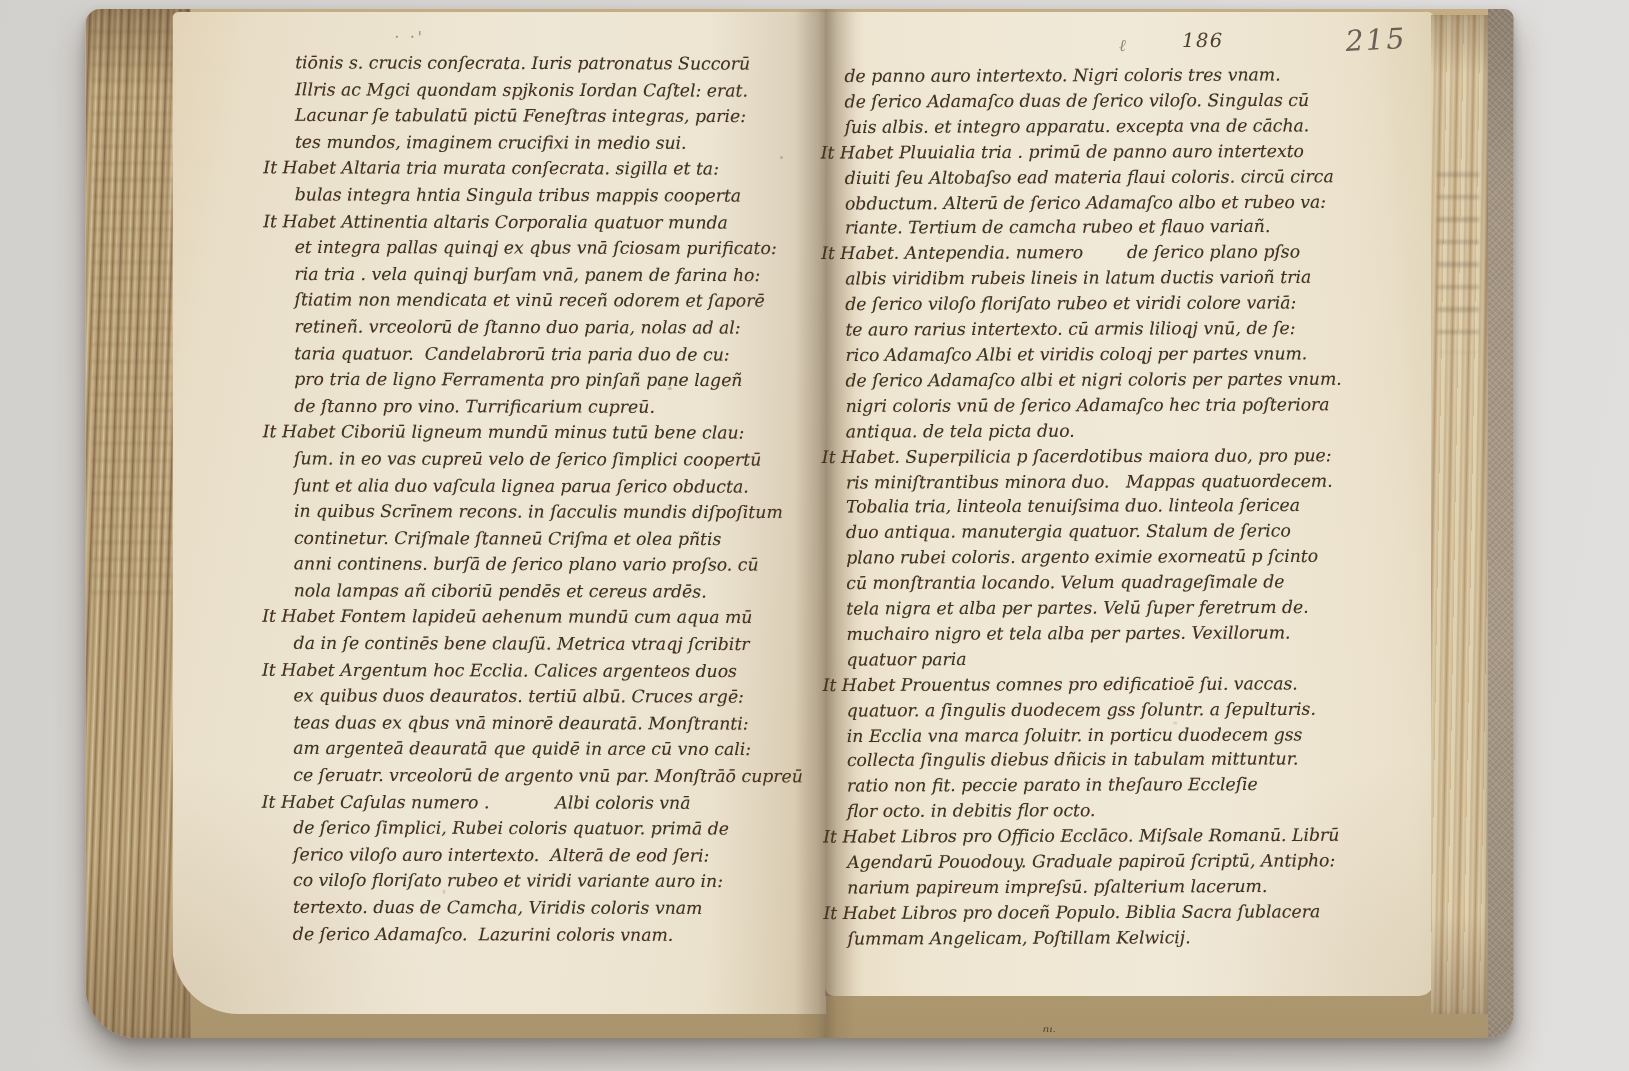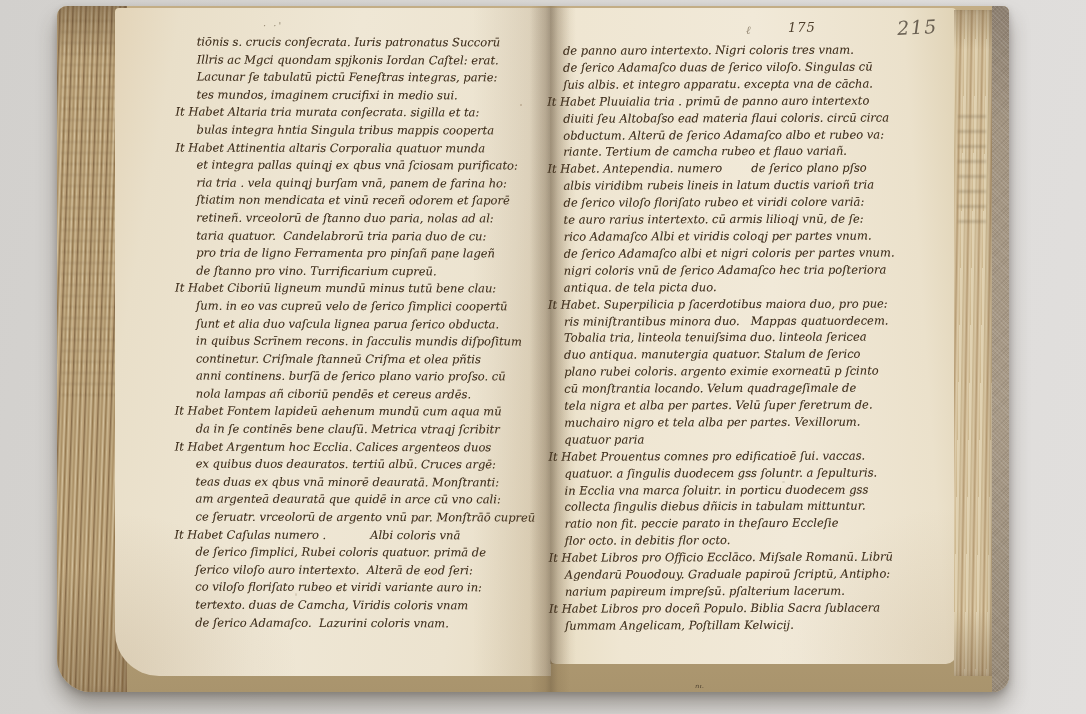--- a/index.html
+++ b/index.html
@@ -95,21 +95,21 @@
     <div class="page page-left">
       <span class="header-mark hm-left">· ·'</span>
       <div class="textblock tb-left"><div class="mline">tiōnis s. crucis conſecrata. Iuris patronatus Succorū</div><div class="mline">Illris ac Mgci quondam spjkonis Iordan Caſtel: erat.</div><div class="mline">Lacunar ſe tabulatū pictū Feneſtras integras, parie:</div><div class="mline">tes mundos, imaginem crucifixi in medio sui.</div><div class="mline hang">It Habet Altaria tria murata conſecrata. sigilla et ta:</div><div class="mline">bulas integra hntia Singula tribus mappis cooperta</div><div class="mline hang">It Habet Attinentia altaris Corporalia quatuor munda</div><div class="mline">et integra pallas quinqj ex qbus vnā ſciosam purificato:</div><div class="mline">ria tria . vela quinqj burſam vnā, panem de farina ho:</div><div class="mline">ſtiatim non mendicata et vinū receñ odorem et ſaporē</div><div class="mline">retineñ. vrceolorū de ſtanno duo paria, nolas ad al:</div><div class="mline">taria quatuor.  Candelabrorū tria paria duo de cu:</div><div class="mline">pro tria de ligno Ferramenta pro pinſañ pane lageñ</div><div class="mline">de ſtanno pro vino. Turrificarium cupreū.</div><div class="mline hang">It Habet Ciboriū ligneum mundū minus tutū bene clau:</div><div class="mline">ſum. in eo vas cupreū velo de ſerico ſimplici coopertū</div><div class="mline">ſunt et alia duo vaſcula lignea parua ſerico obducta.</div><div class="mline">in quibus Scrīnem recons. in ſacculis mundis diſpoſitum</div><div class="mline">continetur. Criſmale ſtanneū Criſma et olea pñtis</div><div class="mline">anni continens. burſā de ſerico plano vario proſso. cū</div><div class="mline">nola lampas añ ciboriū pendēs et cereus ardēs.</div><div class="mline hang">It Habet Fontem lapideū aehenum mundū cum aqua mū</div><div class="mline">da in ſe continēs bene clauſū. Metrica vtraqj ſcribitr</div><div class="mline hang">It Habet Argentum hoc Ecclia. Calices argenteos duos</div><div class="mline">ex quibus duos deauratos. tertiū albū. Cruces argē:</div><div class="mline">teas duas ex qbus vnā minorē deauratā. Monſtranti:</div><div class="mline">am argenteā deauratā que quidē in arce cū vno cali:</div><div class="mline">ce ſeruatr. vrceolorū de argento vnū par. Monſtrāō cupreū</div><div class="mline hang">It Habet Caſulas numero .            Albi coloris vnā</div><div class="mline">de ſerico ſimplici, Rubei coloris quatuor. primā de</div><div class="mline">ſerico viloſo auro intertexto.  Alterā de eod ſeri:</div><div class="mline">co viloſo floriſato rubeo et viridi variante auro in:</div><div class="mline">tertexto. duas de Camcha, Viridis coloris vnam</div><div class="mline">de ſerico Adamaſco.  Lazurini coloris vnam.</div></div>
       <span class="speck s1"></span>
       <span class="speck s2"></span>
       <span class="speck s4"></span>
     </div>
 
     <div class="page page-right">
       <span class="header-mark hm-right">ℓ</span>
-      <span class="pagenum">175</span>
+      <span class="pagenum">186</span>
       <div class="textblock tb-right"><div class="mline">de panno auro intertexto. Nigri coloris tres vnam.</div><div class="mline">de ſerico Adamaſco duas de ſerico viloſo. Singulas cū</div><div class="mline">ſuis albis. et integro apparatu. excepta vna de cācha.</div><div class="mline hang">It Habet Pluuialia tria . primū de panno auro intertexto</div><div class="mline">diuiti ſeu Altobaſso ead materia flaui coloris. circū circa</div><div class="mline">obductum. Alterū de ſerico Adamaſco albo et rubeo va:</div><div class="mline">riante. Tertium de camcha rubeo et flauo variañ.</div><div class="mline hang">It Habet. Antependia. numero        de ſerico plano pſso</div><div class="mline">albis viridibm rubeis lineis in latum ductis varioñ tria</div><div class="mline">de ſerico viloſo floriſato rubeo et viridi colore variā:</div><div class="mline">te auro rarius intertexto. cū armis lilioqj vnū, de ſe:</div><div class="mline">rico Adamaſco Albi et viridis coloqj per partes vnum.</div><div class="mline">de ſerico Adamaſco albi et nigri coloris per partes vnum.</div><div class="mline">nigri coloris vnū de ſerico Adamaſco hec tria poſteriora</div><div class="mline">antiqua. de tela picta duo.</div><div class="mline hang">It Habet. Superpilicia p ſacerdotibus maiora duo, pro pue:</div><div class="mline">ris miniſtrantibus minora duo.   Mappas quatuordecem.</div><div class="mline">Tobalia tria, linteola tenuiſsima duo. linteola ſericea</div><div class="mline">duo antiqua. manutergia quatuor. Stalum de ſerico</div><div class="mline">plano rubei coloris. argento eximie exorneatū p ſcinto</div><div class="mline">cū monſtrantia locando. Velum quadrageſimale de</div><div class="mline">tela nigra et alba per partes. Velū ſuper feretrum de.</div><div class="mline">muchairo nigro et tela alba per partes. Vexillorum.</div><div class="mline">quatuor paria</div><div class="mline hang">It Habet Prouentus comnes pro edificatioē ſui. vaccas.</div><div class="mline">quatuor. a ſingulis duodecem gss ſoluntr. a ſepulturis.</div><div class="mline">in Ecclia vna marca ſoluitr. in porticu duodecem gss</div><div class="mline">collecta ſingulis diebus dñicis in tabulam mittuntur.</div><div class="mline">ratio non fit. peccie parato in theſauro Eccleſie</div><div class="mline">flor octo. in debitis flor octo.</div><div class="mline hang">It Habet Libros pro Officio Ecclāco. Miſsale Romanū. Librū</div><div class="mline">Agendarū Pouodouy. Graduale papiroū ſcriptū, Antipho:</div><div class="mline">narium papireum impreſsū. pſalterium lacerum.</div><div class="mline hang">It Habet Libros pro doceñ Populo. Biblia Sacra ſublacera</div><div class="mline">ſummam Angelicam, Poſtillam Kelwicij.</div></div>
     </div>
 
     <div class="gutter"></div>
 
     <div class="edge-right">
       <div class="bleed-marks"></div>
     </div>
 
     <div class="cloth"></div>

